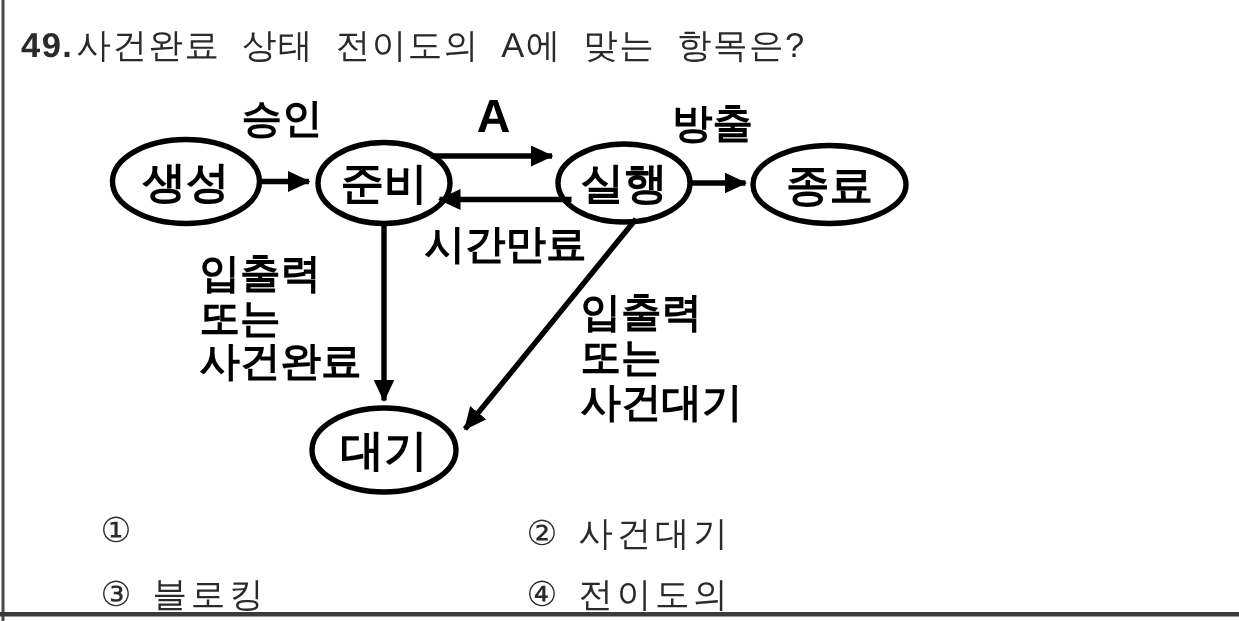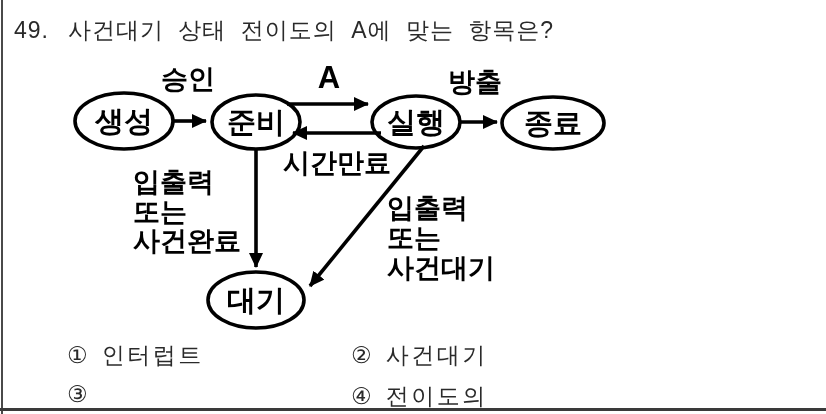--- a/index.html
+++ b/index.html
@@ -19,21 +19,21 @@
     position:absolute;left:0;top:408px;width:826px;height:3px;
     background:#3a3a3a;
   }
   
   .question{
     position:absolute;left:14px;top:15px;width:780px;
     font-size:23px;color:#2a2a2a;
     letter-spacing:1px;word-spacing:7px;
     white-space:nowrap;
   }
-  .question .qnum{margin-right:19px;}
+  .question .qnum{margin-right:2px;font-weight:bold;}
   
   svg.diagram{position:absolute;left:0;top:0;}
   .node-ellipse{fill:none;stroke:#000;stroke-width:3.6px;}
   .edge{stroke:#000;stroke-width:3.6px;fill:none;}
   .dlabel{
     font-family:"Liberation Sans","DejaVu Sans",sans-serif;
     font-weight:bold;fill:#000;
   }
   .node-label{font-size:29px;}
   .edge-label{font-size:27px;}
@@ -53,21 +53,21 @@
 </style>
 </head>
 <body>
 
 <div id="page">
 
   <div class="border-left"></div>
   <div class="border-bottom"></div>
 
   <div class="question">
-    <span class="qnum">49.</span><span>사건대기 상태 전이도의 A에 맞는 항목은?</span>
+    <span class="qnum">49.</span><span>사건완료 상태 전이도의 A에 맞는 항목은?</span>
   </div>
 
   <svg class="diagram" width="826" height="414" viewBox="0 0 826 414">
     <defs>
       <marker id="arrow" markerUnits="userSpaceOnUse" markerWidth="18" markerHeight="15" refX="14" refY="7" orient="auto">
         <path d="M0,0 L15,7 L0,14 z" fill="#000"></path>
       </marker>
     </defs>
 
     <line class="edge" x1="174" y1="121" x2="206" y2="121" marker-end="url(#arrow)"></line>
@@ -102,27 +102,27 @@
 
     <g>
       <text class="dlabel edge-label" x="387" y="217">입출력</text>
       <text class="dlabel edge-label" x="387" y="247">또는</text>
       <text class="dlabel edge-label" x="387" y="277">사건대기</text>
     </g>
   </svg>
 
   <div id="opt-1" class="option">
     <span class="num">①</span>
-    <span>인터럽트</span>
   </div>
   <div id="opt-2" class="option">
     <span class="num">②</span>
     <span>사건대기</span>
   </div>
   <div id="opt-3" class="option">
     <span class="num">③</span>
+    <span>블로킹</span>
   </div>
   <div id="opt-4" class="option">
     <span class="num">④</span>
     <span>전이도의</span>
   </div>
 
 </div>
 
 </body></html>

